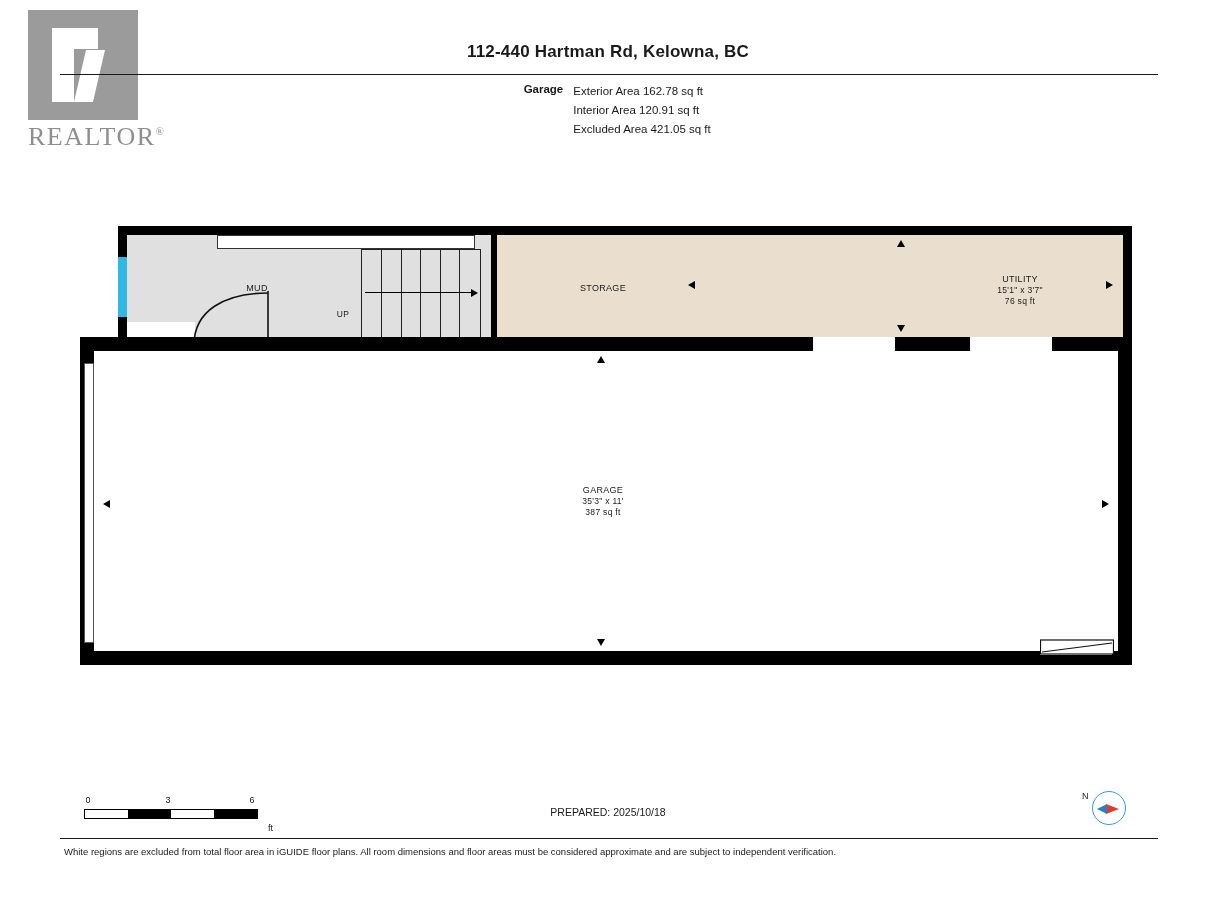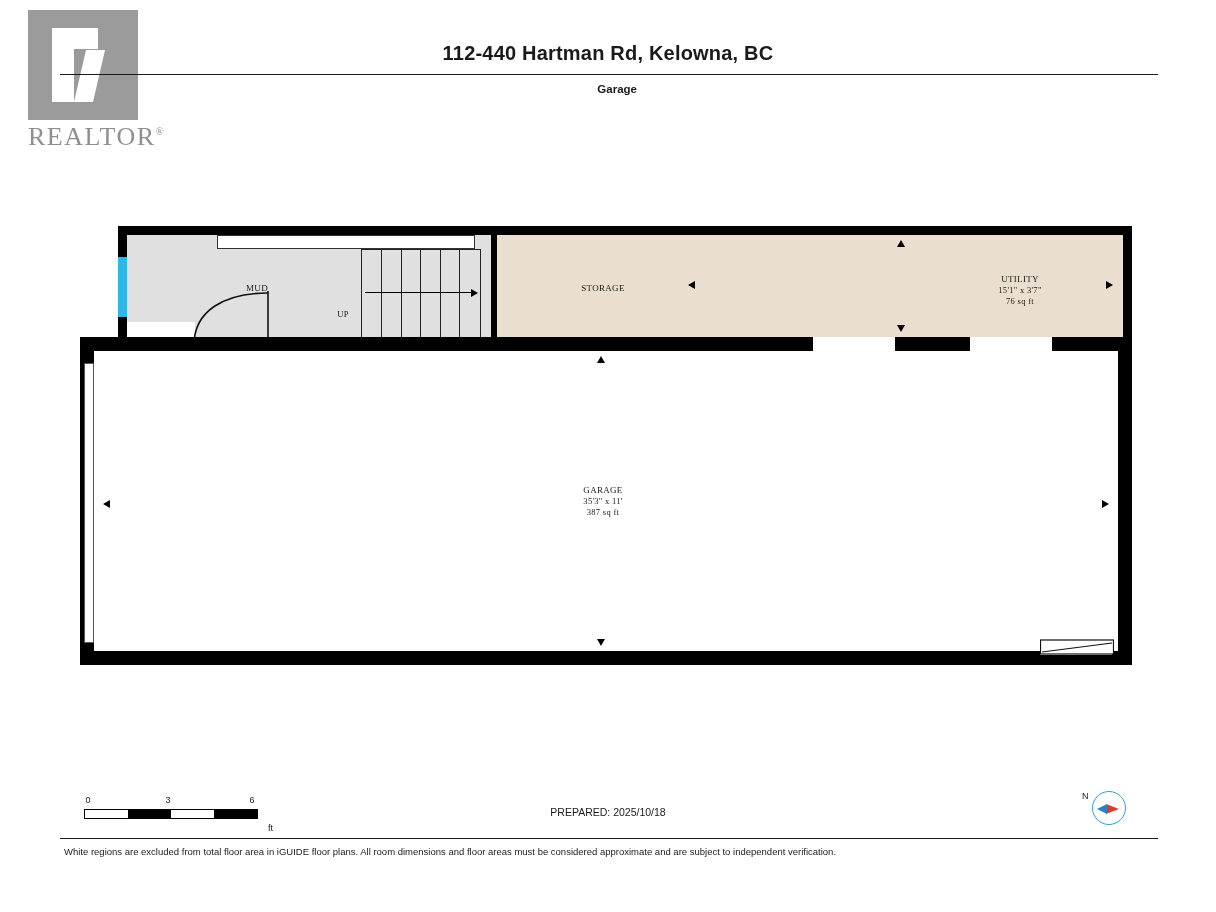--- a/index.html
+++ b/index.html
@@ -79,21 +79,21 @@
     font-size: 11px;
     vertical-align: super;
   }
 
   .title {
     position: absolute;
     left: 0;
     right: 0;
     top: 42px;
     text-align: center;
-    font-size: 20px;
+    font-size: 17px;
     font-weight: bold;
     letter-spacing: 0.2px;
   }
   .title-rule {
     position: absolute;
     left: 60px;
     right: 58px;
     top: 74px;
     height: 1px;
     background: #1a1a1a;
@@ -142,21 +142,20 @@
   .fill-white { background: #ffffff; }
 
   .label {
     position: absolute;
     text-align: center;
     font-size: 8.5px;
     line-height: 11px;
     letter-spacing: 0.3px;
     color: #1a1a1a;
     white-space: nowrap;
-    font-family: Liberation Serif, serif;
   }
   .label .big { font-size: 9px; }
 
   .arrow {
     position: absolute;
     width: 0;
     height: 0;
     font-size: 0;
     line-height: 0;
   }
@@ -330,20 +329,25 @@
     <span>REALTOR</span><sup>®</sup>
   </div>
 </div>
 
 <div class="title">112-440 Hartman Rd, Kelowna, BC</div>
 <div class="title-rule"></div>
 
 <div class="summary">
   <div class="summary-inner">
     <div class="summary-label">Garage</div>
+    <div class="summary-rows">
+      <div>Exterior Area 162.78 sq ft</div>
+      <div>Interior Area 120.91 sq ft</div>
+      <div>Excluded Area 421.05 sq ft</div>
+    </div>
   </div>
 </div>
 
 <div class="plan">
 
   <div class="wall" style="left:38px; top:11px; width:1014px; height:9px;"></div>
   <div class="wall" style="left:38px; top:11px; width:9px; height:118px;"></div>
   <div class="wall" style="left:1043px; top:11px; width:9px; height:118px;"></div>
 
   <div class="room fill-grey" style="left:47px; top:20px; width:368px; height:105px;"></div>

